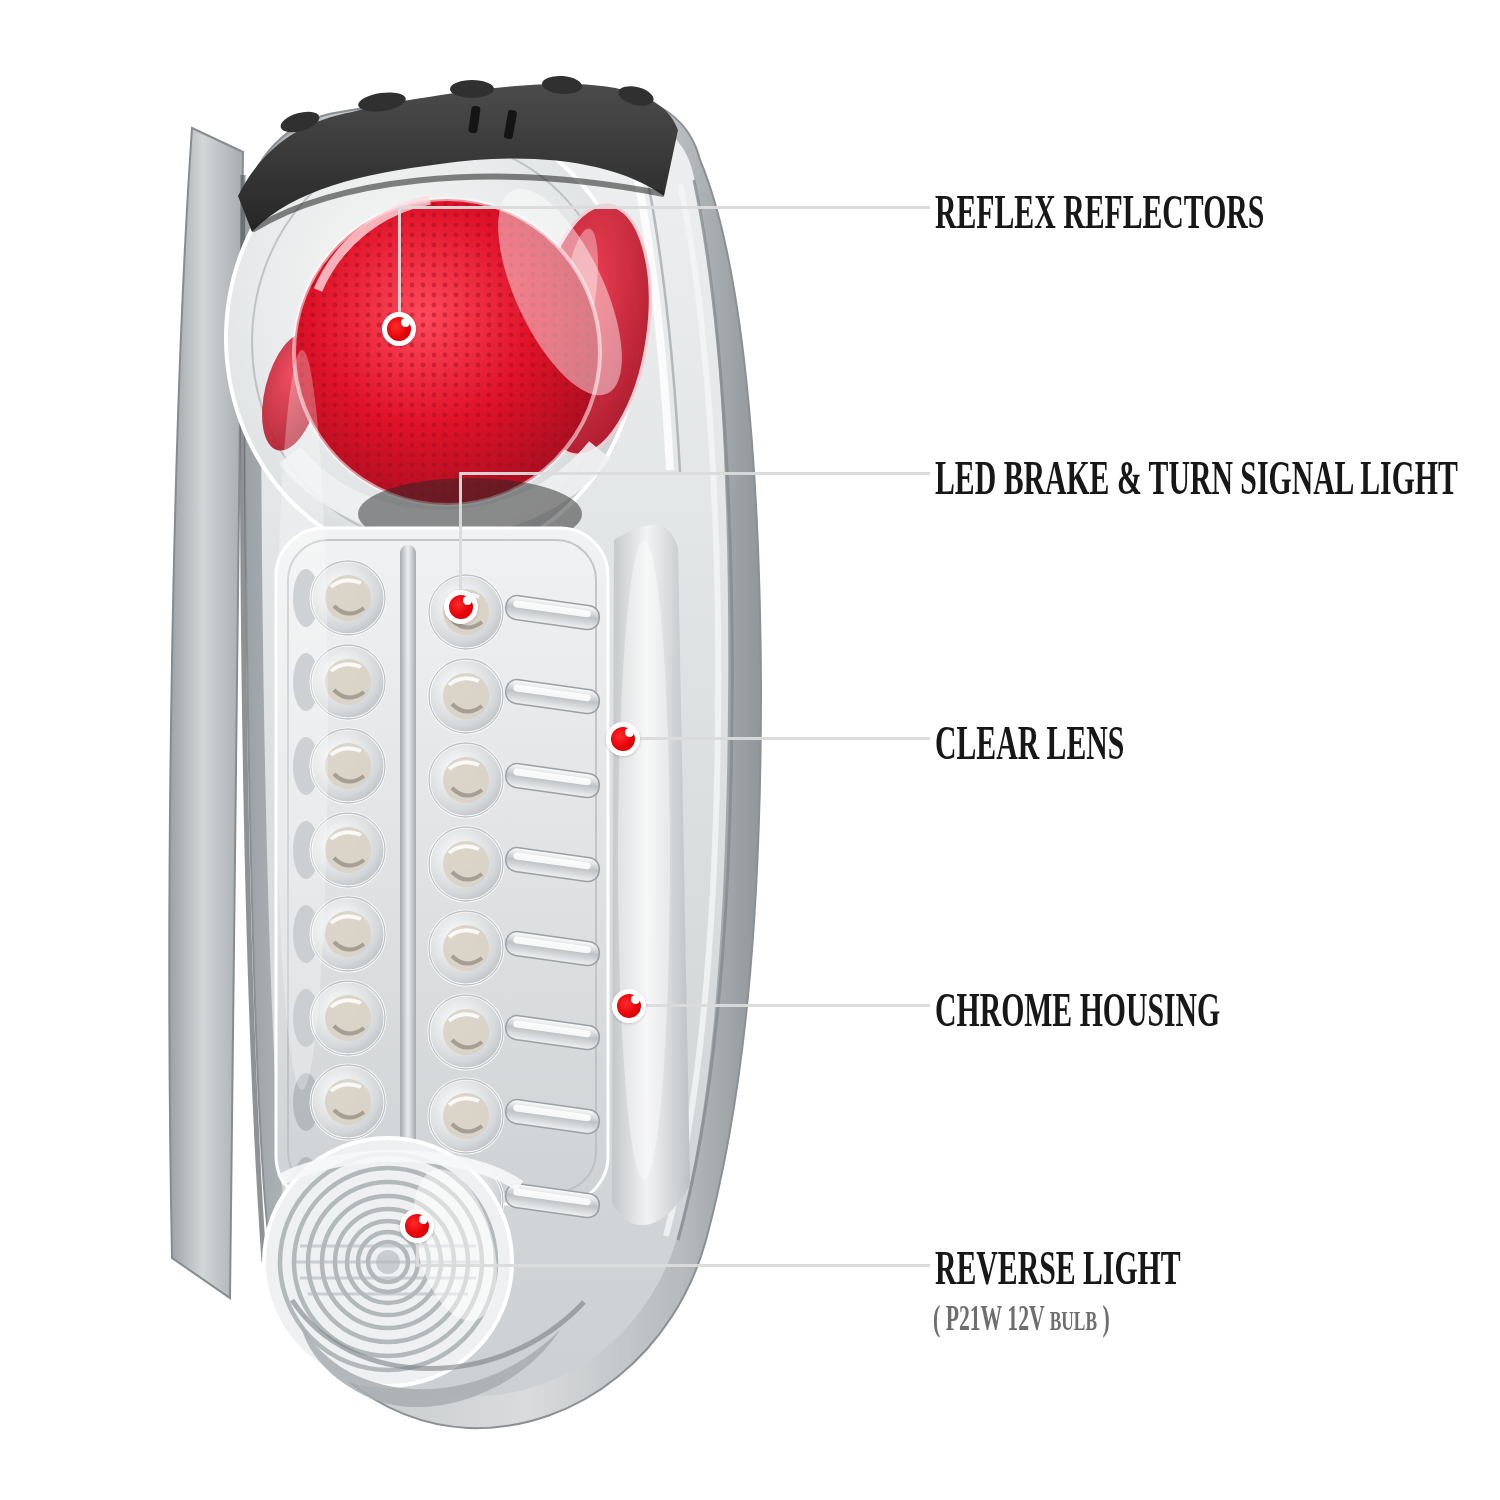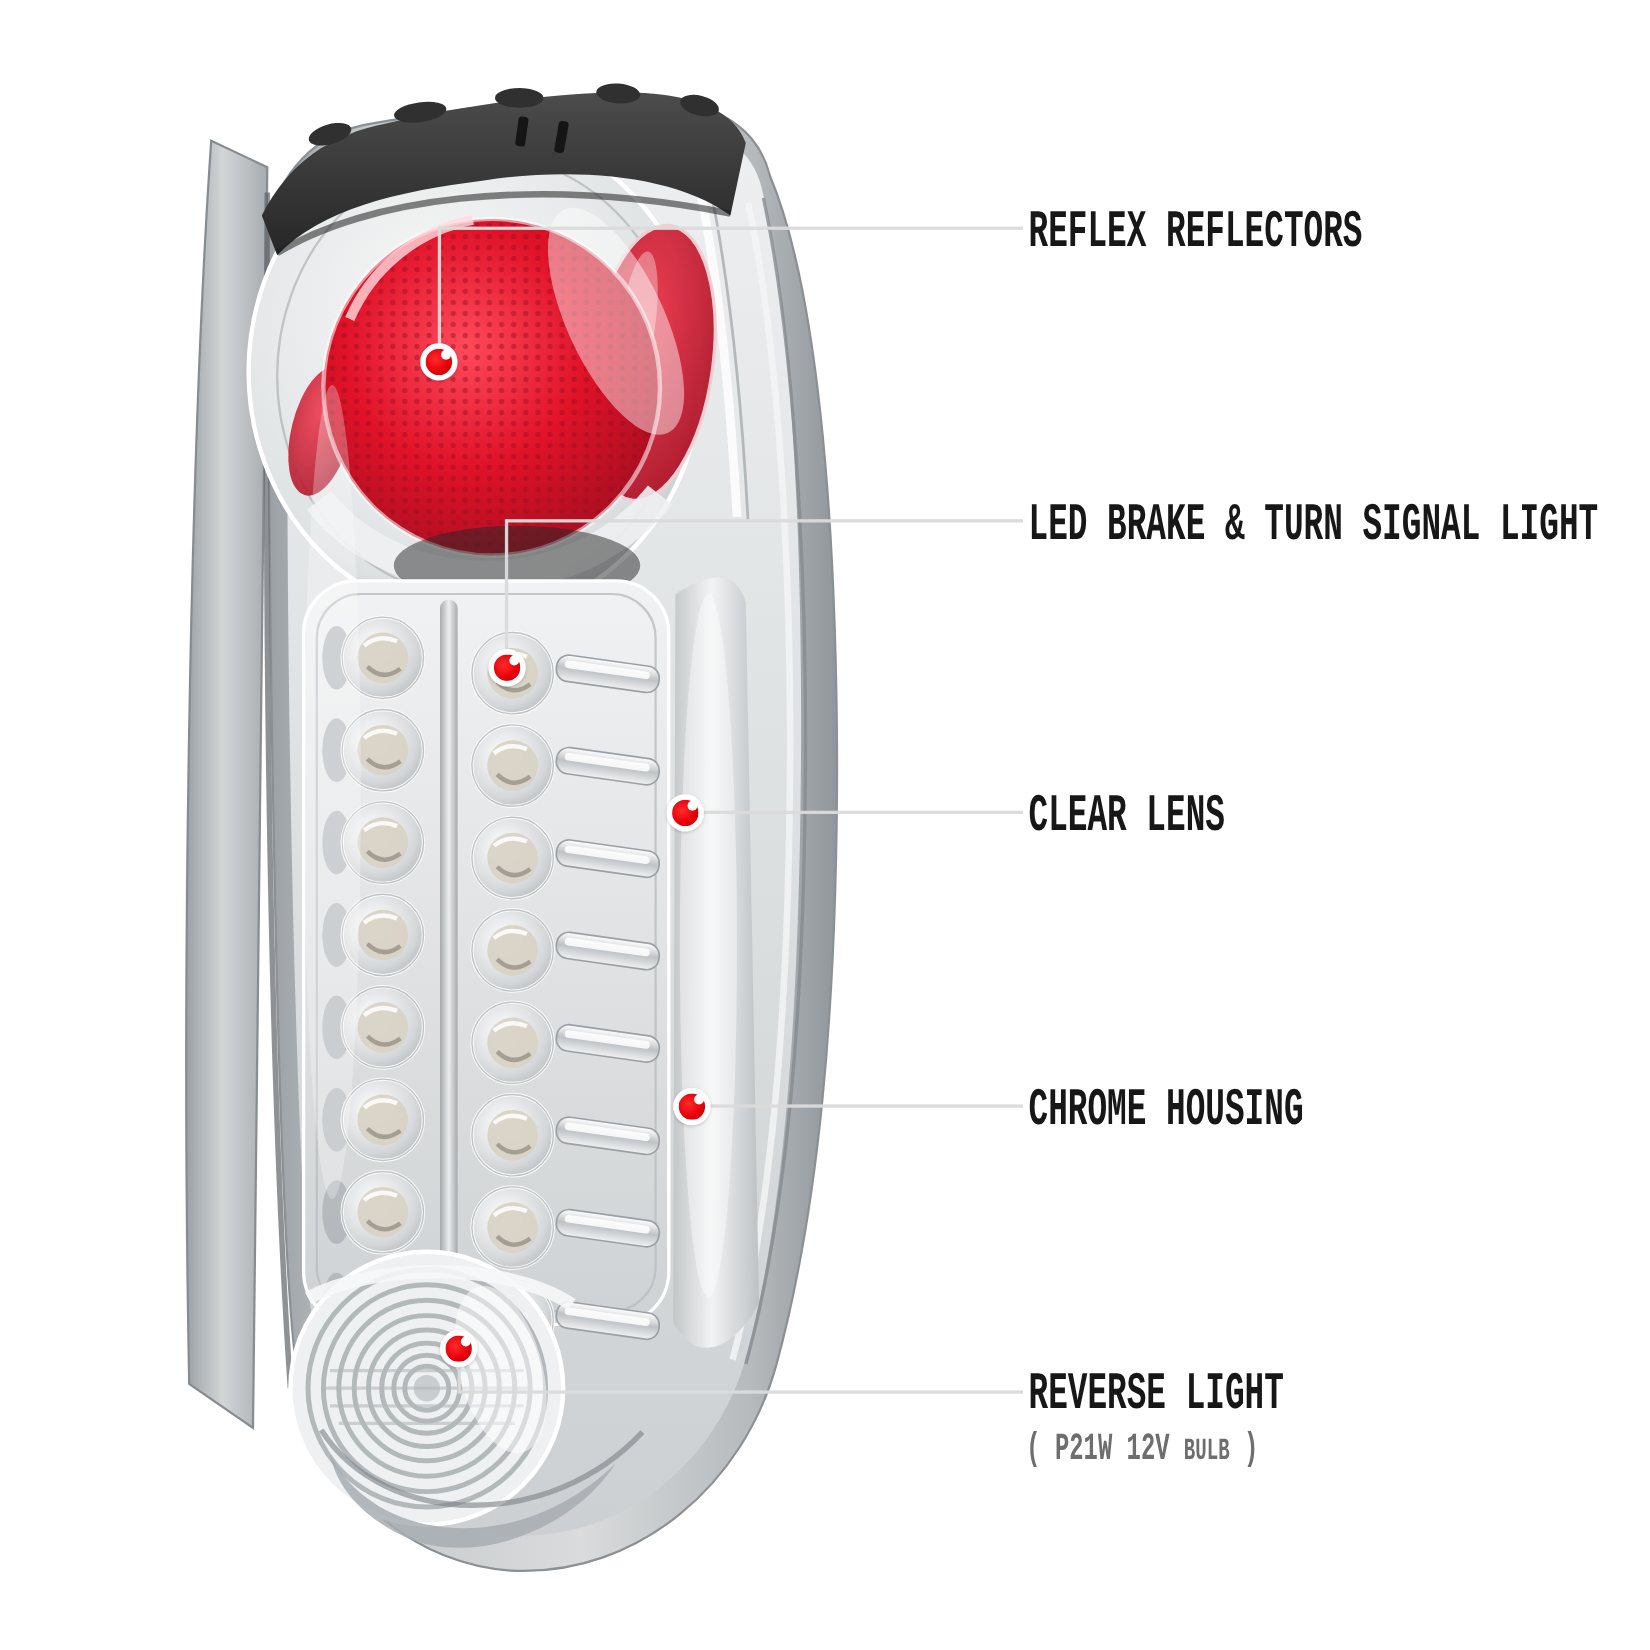--- a/index.html
+++ b/index.html
@@ -1,18 +1,18 @@
 <!DOCTYPE html>
 <html><head>
 <meta charset="utf-8">
 <style>
   html,body{margin:0;padding:0;background:#ffffff;}
   .stage{
     position:relative;width:1500px;height:1500px;background:#ffffff;
-    overflow:hidden;font-family:Liberation Mono, monospace;
+    overflow:hidden;font-family:Liberation Serif, serif;
   }
   .artwork{position:absolute;left:0;top:0;width:1500px;height:1500px;z-index:1;}
   .leader{position:absolute;background:rgba(219,219,219,.96);z-index:2;}
   .leader.h{height:3px;}
   .leader.v{width:3px;}
   .dot{
     position:absolute;width:24px;height:24px;border-radius:50%;
     background:radial-gradient(circle at 38% 40%, #ff2b2b 0%, #e60008 55%, #c40007 100%);
     border:5px solid #ffffff;z-index:3;transform:translate(-50%,-50%);
     box-shadow:0 1px 3px rgba(0,0,0,.18);

